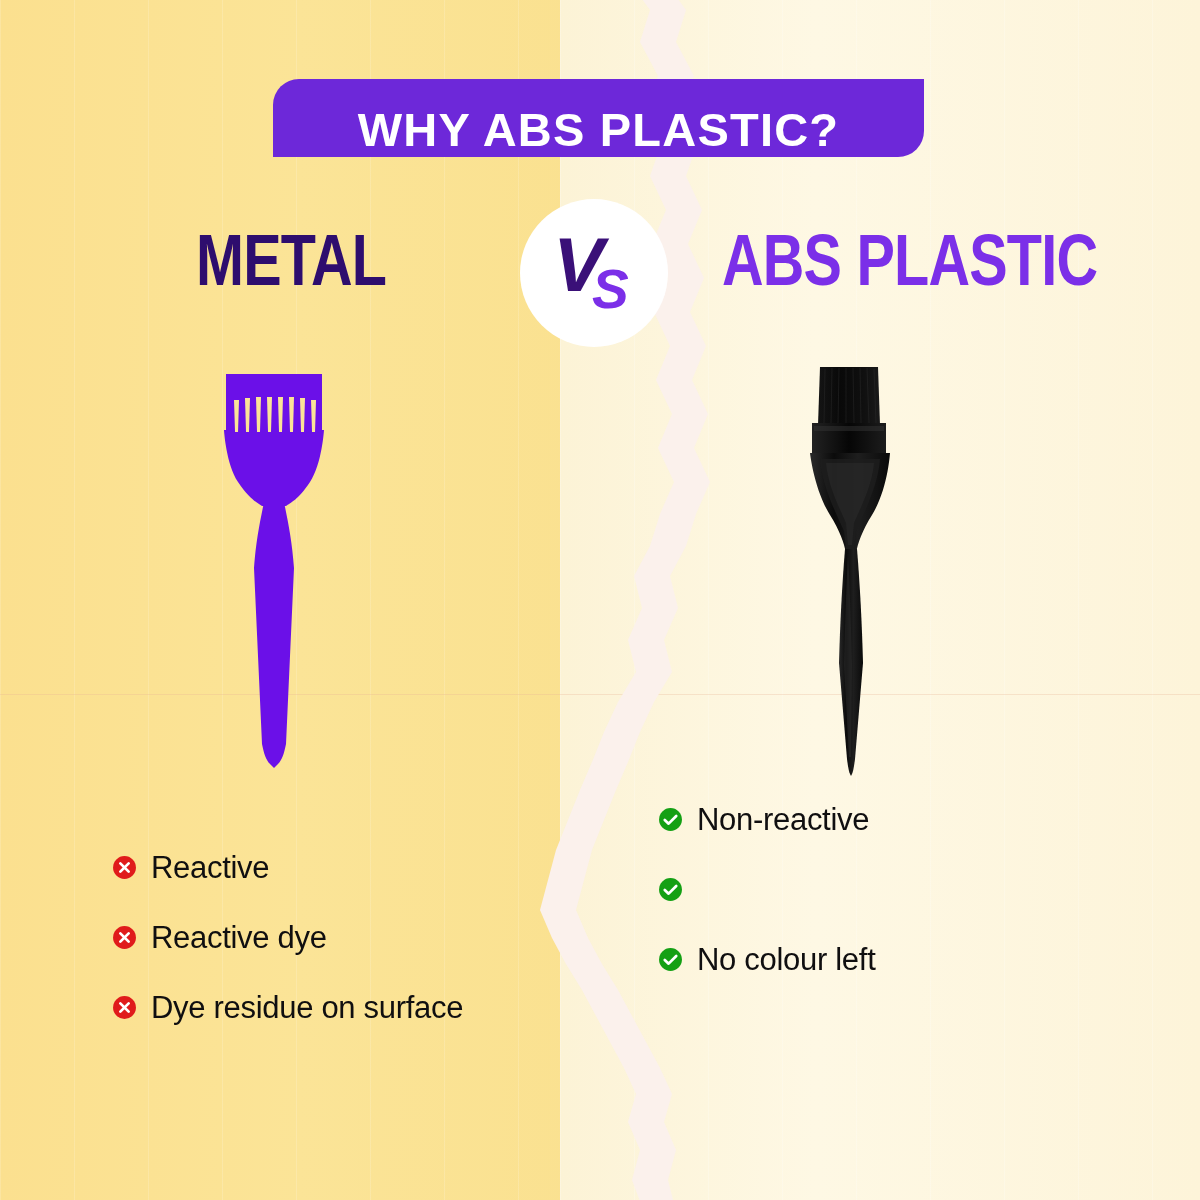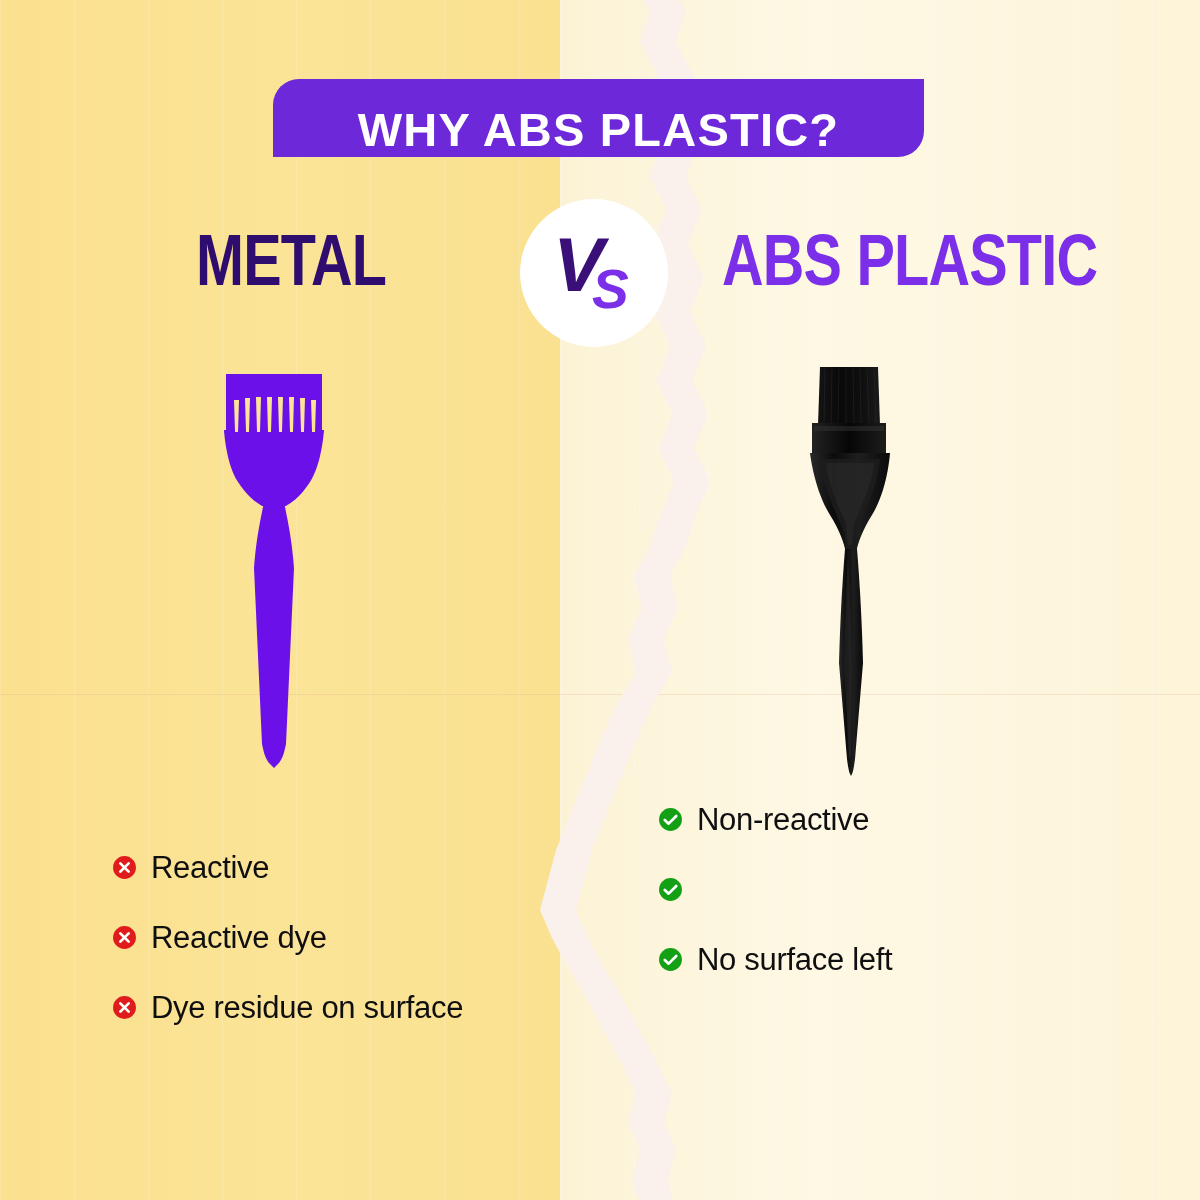--- a/index.html
+++ b/index.html
@@ -249,18 +249,18 @@
         <path d="M6.5 12.4 L10.2 16 L17.5 8.6" stroke="#fff" stroke-width="2.6" fill="none" stroke-linecap="round" stroke-linejoin="round"></path>
       </svg>
     </div>
 
 
     <div class="list-item">
       <svg class="bullet-icon" viewBox="0 0 24 24">
         <circle cx="12" cy="12" r="11" fill="#14A014"></circle>
         <path d="M6.5 12.4 L10.2 16 L17.5 8.6" stroke="#fff" stroke-width="2.6" fill="none" stroke-linecap="round" stroke-linejoin="round"></path>
       </svg>
-      <span class="item-label">No surface left</span>
+      <span class="item-label">No colour left</span>
     </div>
 
   </div>
 
 </div>
 
 </body></html>

